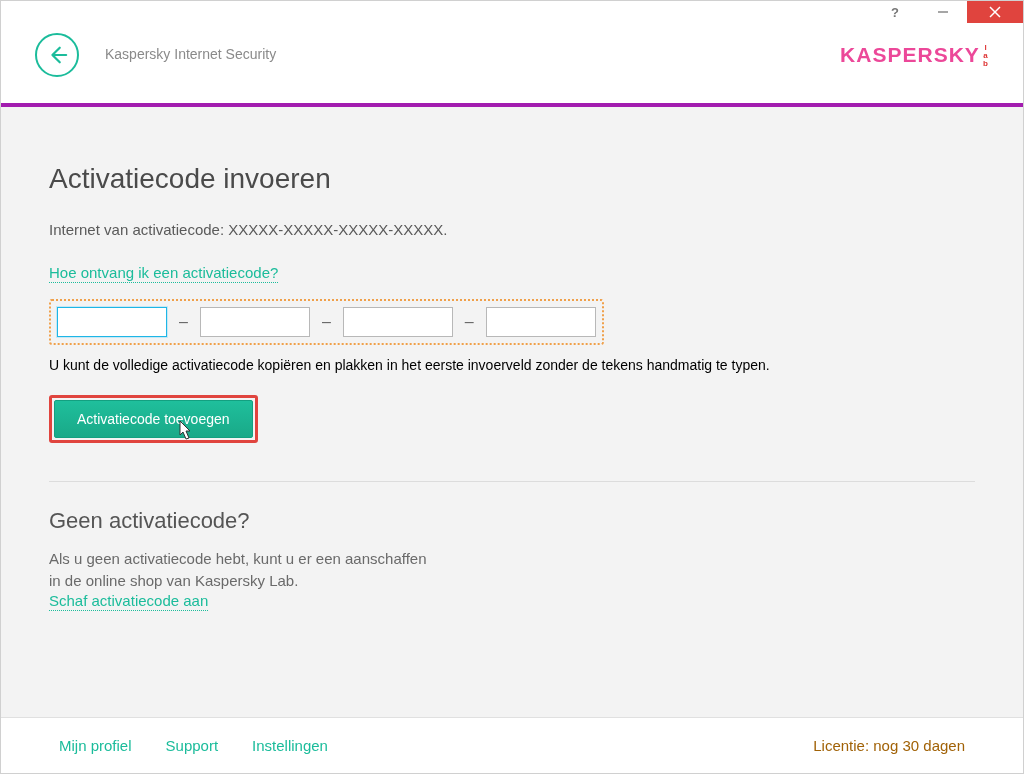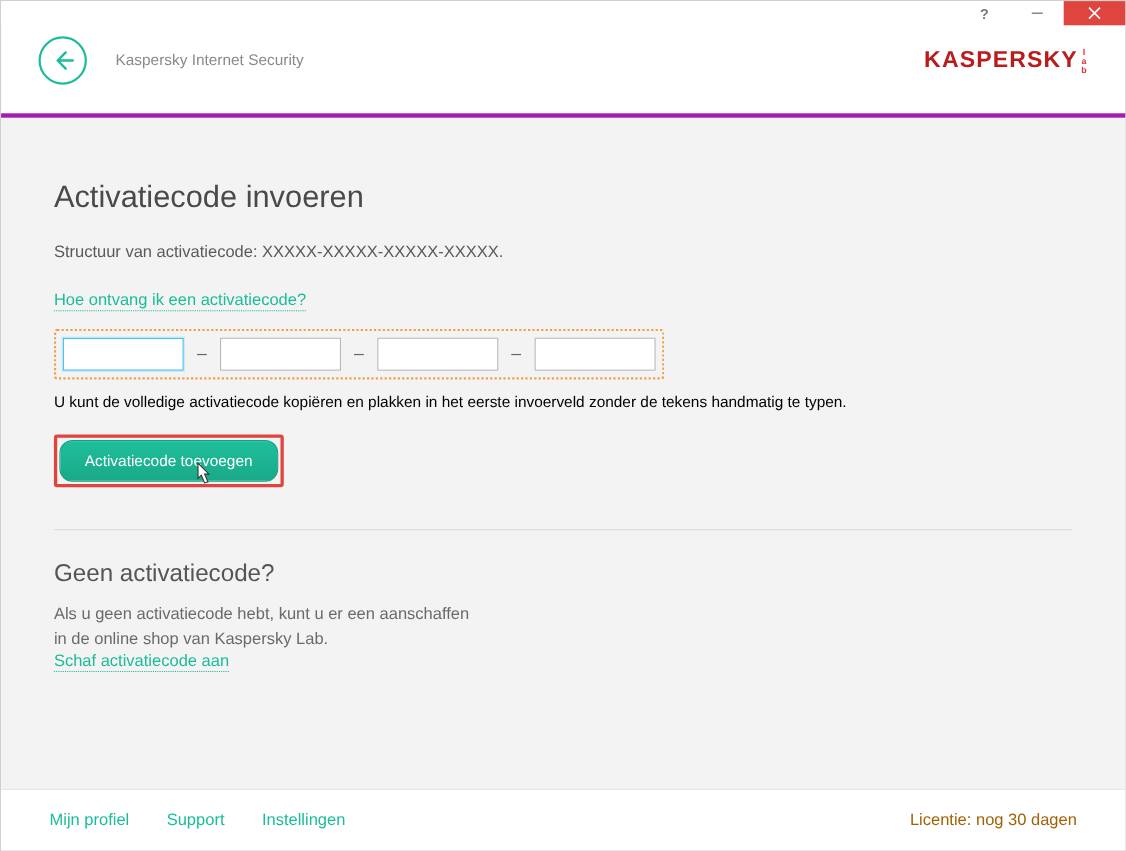--- a/index.html
+++ b/index.html
@@ -75,21 +75,21 @@
     font-weight: 400;
   }
   .brand {
     font-size: 21px;
     font-weight: 700;
     letter-spacing: 1px;
     color: #333;
     display: flex;
     align-items: flex-end;
   }
-  .brand .kl { color: #b91c1c; }
+  .brand .kl { color: #ec4899; }
   .brand .lab {
     writing-mode: vertical-rl;
     text-orientation: upright;
     font-size: 8px;
     color: #d33;
     letter-spacing: -1px;
     margin-left: 2px;
     line-height: 0.9;
   }
   .content {
@@ -152,21 +152,21 @@
     padding: 2px;
     position: relative;
   }
   .submit-btn {
     background: linear-gradient(#1fbf9c, #19a988);
     color: #fff;
     border: 1px solid #13a080;
     padding: 10px 22px;
     font-size: 14px;
     cursor: pointer;
-    border-radius: 12px;
+    border-radius: 2px;
   }
   .cursor-icon {
     position: absolute;
     left: 122px;
     top: 22px;
     pointer-events: none;
   }
   .divider {
     height: 1px;
     background: #dcdcdc;
@@ -184,21 +184,21 @@
     color: #6a6a6a;
     line-height: 1.45;
     margin-bottom: 0;
   }
   .footer {
     height: 56px;
     border-top: 1px solid #e0e0e0;
     background: #fff;
     display: flex;
     align-items: center;
-    padding: 0 44px;
+    padding: 0 58px;
     font-size: 15px;
   }
   .footer-link {
     color: #1bbc9b;
     margin-right: 34px;
     cursor: pointer;
   }
   .footer-spacer { flex: 1; }
   .license-text {
     color: #a16207;
@@ -235,21 +235,21 @@
       <div class="app-name">Kaspersky Internet Security</div>
     </div>
     <div class="brand">
       <span class="kl">KASPERSKY</span>
       <span class="lab">lab</span>
     </div>
   </div>
 
   <div class="content">
     <h1 class="section-heading">Activatiecode invoeren</h1>
-    <p class="structure-text">Structuur van activatiecode: XXXXX-XXXXX-XXXXX-XXXXX.</p>
+    <p class="structure-text">Internet van activatiecode: XXXXX-XXXXX-XXXXX-XXXXX.</p>
     <span class="link">Hoe ontvang ik een activatiecode?</span>
 
     <div>
       <div class="code-row-wrap">
         <input class="code-input first" style="">
         <span class="dash">–</span>
         <input class="code-input" style="">
         <span class="dash">–</span>
         <input class="code-input" style="">
         <span class="dash">–</span>

